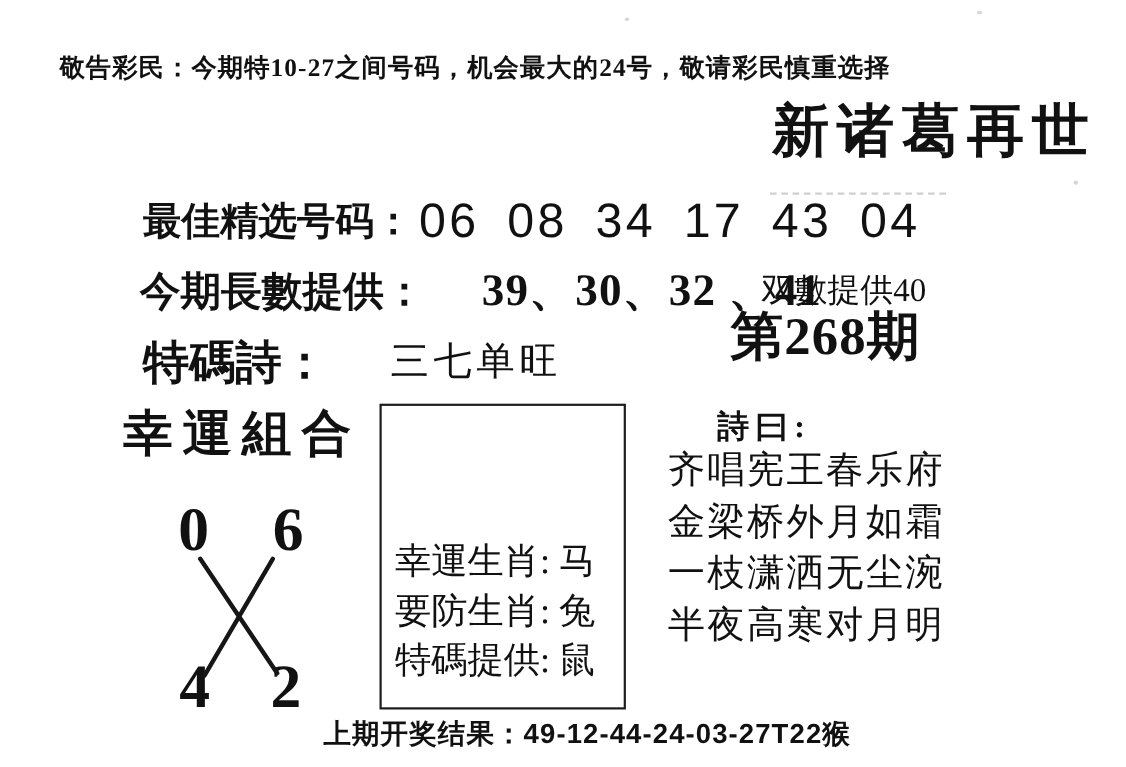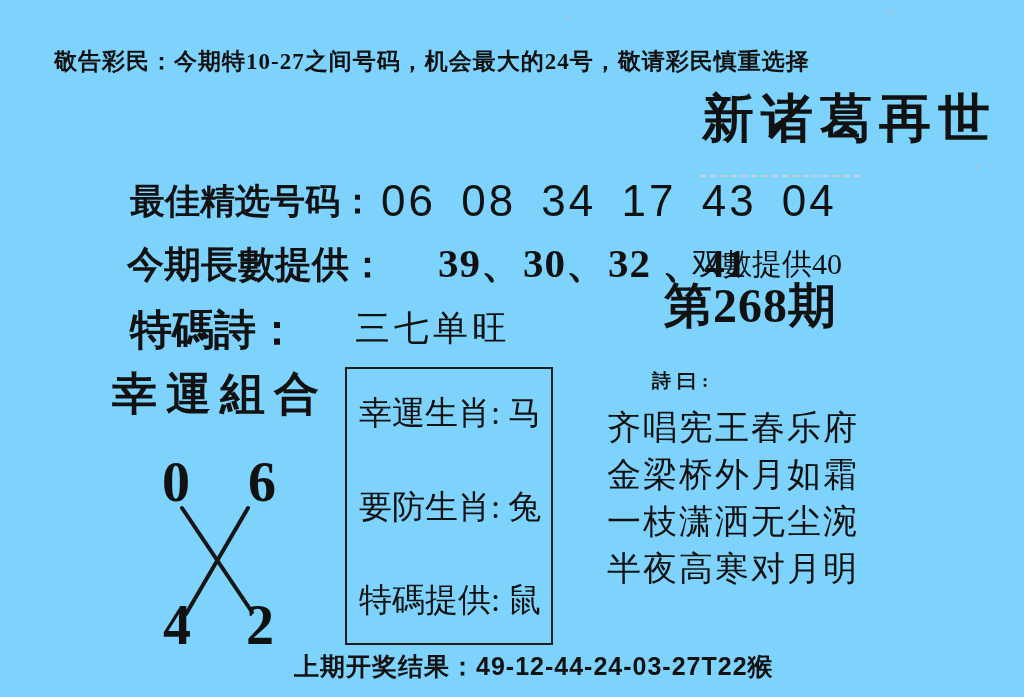--- a/index.html
+++ b/index.html
@@ -1,18 +1,18 @@
 <!DOCTYPE html>
 <html><head>
 <meta charset="utf-8">
 <style>
   html,body{margin:0;padding:0;background:#e8e8e8;}
   .page{
     position:relative;width:1024px;height:697px;margin:0 auto;
-    background:#7dd3fc;color:#111;overflow:hidden;
+    background:#ffffff;color:#111;overflow:hidden;
     font-family:"Liberation Serif","DejaVu Serif",serif;
   }
   .abs{position:absolute;white-space:nowrap;}
 
   .advisory{left:54px;top:46px;font-size:23px;font-weight:600;letter-spacing:1px;}
 
   .title{left:0;top:84px;width:997px;text-align:right;font-size:52px;font-weight:900;letter-spacing:7px;}
 
   .faint-line{left:700px;top:175px;width:160px;height:0;border-top:2px dashed #cfcfcf;}
 
@@ -28,28 +28,28 @@
 
   .period{left:664px;top:274px;font-size:48px;font-weight:600;letter-spacing:1px;}
 
   .special-row{left:130px;top:302px;}
   .special-row .lbl{font-size:42px;font-weight:700;}
   .special-value{left:355px;top:305px;font-size:35px;font-weight:400;letter-spacing:4px;}
 
   .lucky-label{left:112px;top:364px;font-size:45px;font-weight:800;letter-spacing:9px;}
 
   .zodiac-box{
-    left:345px;top:367px;width:208px;height:278px;box-sizing:border-box;
+    left:345px;top:367px;width:224px;height:278px;box-sizing:border-box;
     border:2px solid #1c1c1c;padding:22px 12px 20px 12px;
-    display:flex;flex-direction:column;justify-content:space-between;
+    display:flex;flex-direction:column;justify-content:flex-end;
   }
   .zodiac-row{font-size:33px;font-weight:500;white-space:nowrap;}
   .zodiac-row .val{margin-left:8px;}
 
-  .poem-label{left:652px;top:368px;font-size:19px;font-weight:600;letter-spacing:6px;}
+  .poem-label{left:652px;top:368px;font-size:29px;font-weight:600;letter-spacing:6px;}
   .poem{left:607px;top:404px;font-size:34px;font-weight:500;line-height:47px;letter-spacing:2px;}
 
   .num{font-size:56px;font-weight:700;}
   .n-tl{left:162px;top:450px;}
   .n-tr{left:248px;top:450px;}
   .n-bl{left:163px;top:593px;}
   .n-br{left:246px;top:593px;}
   .cross-svg{left:150px;top:430px;}
 
   .result-row{left:294px;top:650px;font-family:Liberation Sans, sans-serif;font-size:25px;font-weight:700;letter-spacing:1px;}

